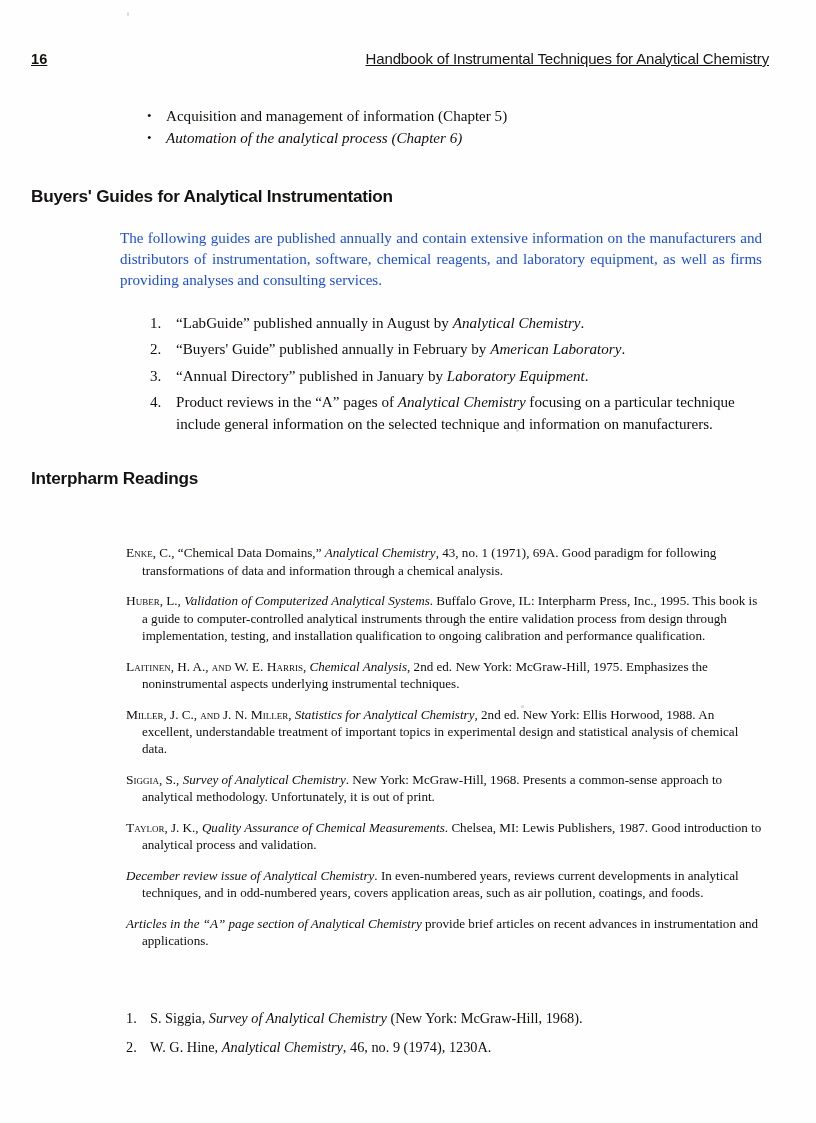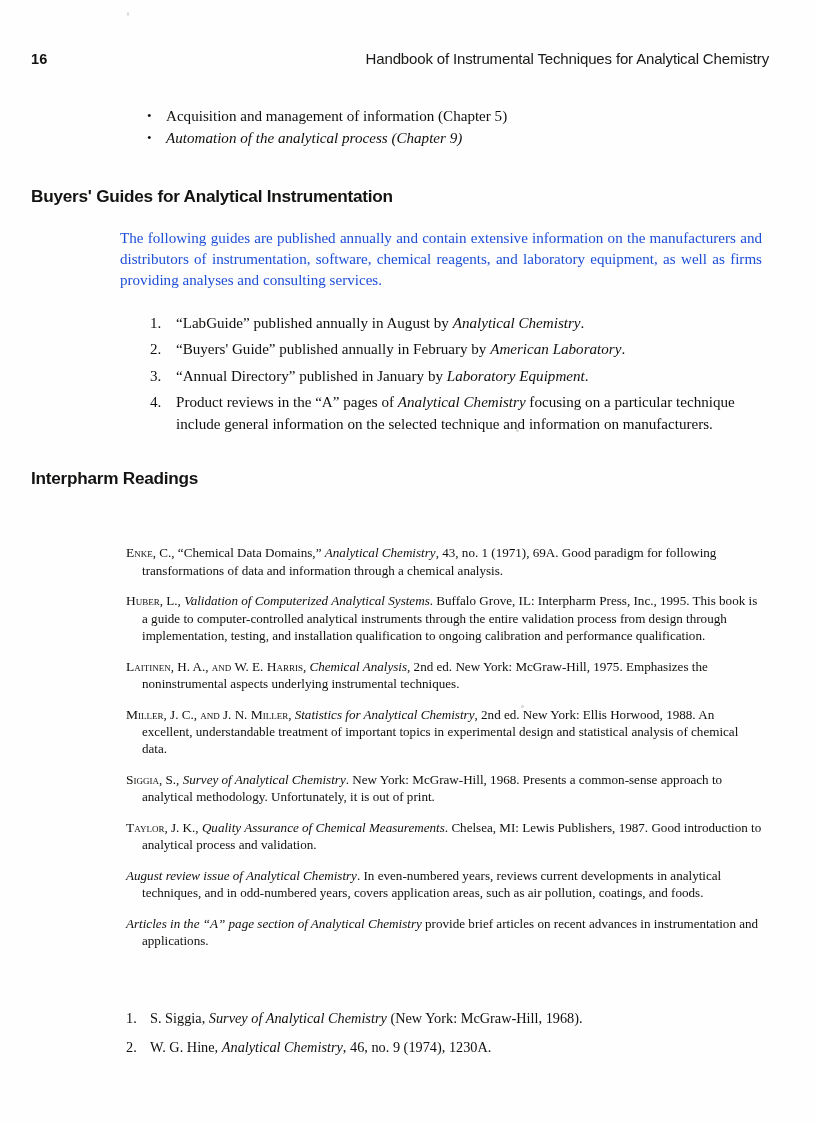--- a/index.html
+++ b/index.html
@@ -26,20 +26,21 @@
   
   .running-head {
     position: absolute;
     top: 50px;
     left: 31px;
     right: 47px;
     height: 22px;
     display: flex;
     align-items: baseline;
     justify-content: space-between;
+    text-decoration: underline;
   }
   .folio {
     font-family: "Liberation Sans", "DejaVu Sans", sans-serif;
     font-weight: bold;
     font-size: 14.5px;
     letter-spacing: 0.1px;
     color: #121110;
   }
   .head-title {
     font-family: "Liberation Sans", "DejaVu Sans", sans-serif;
@@ -177,21 +178,21 @@
 
   <div class="running-head">
     <span class="folio">16</span>
     <span class="head-title">Handbook of Instrumental Techniques for Analytical Chemistry</span>
   </div>
 
   <div class="content">
 
     <ul class="bullets" id="bullet-list">
         <li><span class="dot">•</span><span>Acquisition and management of information (Chapter 5)</span></li>
-        <li><span class="dot">•</span><span class="it">Automation of the analytical process (Chapter 9)</span></li>
+        <li><span class="dot">•</span><span class="it">Automation of the analytical process (Chapter 6)</span></li>
       </ul>
 
     <div class="gap-a"></div>
 
     <h2 class="h1">Buyers' Guides for Analytical Instrumentation</h2>
     <div class="gap-c"></div>
     <p class="body-para">The following guides are published annually and contain extensive information on the manufacturers and distributors of instrumentation, software, chemical reagents, and laboratory equipment, as well as firms providing analyses and consulting services.</p>
     <div class="gap-b"></div>
     <ol class="numlist" id="buyers-list">
         <li><span class="num">1.</span>“LabGuide” published annually in August by <span class="it">Analytical Chemistry</span>.</li>
@@ -205,21 +206,21 @@
     <h2 class="h1">Interpharm Readings</h2>
     <div class="gap-c"></div>
     <div class="gap-f"></div>
     <div class="biblio" id="biblio-list">
         <p class="entry"><span class="sc">Enke</span>, C., “Chemical Data Domains,” <span class="it">Analytical Chemistry</span>, 43, no. 1 (1971), 69A. Good paradigm for following transformations of data and information through a chemical analysis.</p>
         <p class="entry"><span class="sc">Huber</span>, L., <span class="it">Validation of Computerized Analytical Systems</span>. Buffalo Grove, IL: Interpharm Press, Inc., 1995. This book is a guide to computer-controlled analytical instruments through the entire validation process from design through implementation, testing, and installation qualification to ongoing calibration and performance qualification.</p>
         <p class="entry"><span class="sc">Laitinen</span>, H. A., <span class="sc">and</span> W. E. <span class="sc">Harris</span>, <span class="it">Chemical Analysis</span>, 2nd ed. New York: McGraw-Hill, 1975. Emphasizes the noninstrumental aspects underlying instrumental techniques.</p>
         <p class="entry"><span class="sc">Miller</span>, J. C., <span class="sc">and</span> J. N. <span class="sc">Miller</span>, <span class="it">Statistics for Analytical Chemistry</span>, 2nd ed. New York: Ellis Horwood, 1988. An excellent, understandable treatment of important topics in experimental design and statistical analysis of chemical data.</p>
         <p class="entry"><span class="sc">Siggia</span>, S., <span class="it">Survey of Analytical Chemistry</span>. New York: McGraw-Hill, 1968. Presents a common-sense approach to analytical methodology. Unfortunately, it is out of print.</p>
         <p class="entry"><span class="sc">Taylor</span>, J. K., <span class="it">Quality Assurance of Chemical Measurements</span>. Chelsea, MI: Lewis Publishers, 1987. Good introduction to analytical process and validation.</p>
-        <p class="entry"><span class="it">August review issue of Analytical Chemistry</span>. In even-numbered years, reviews current developments in analytical techniques, and in odd-numbered years, covers application areas, such as air pollution, coatings, and foods.</p>
+        <p class="entry"><span class="it">December review issue of Analytical Chemistry</span>. In even-numbered years, reviews current developments in analytical techniques, and in odd-numbered years, covers application areas, such as air pollution, coatings, and foods.</p>
         <p class="entry"><span class="it">Articles in the “A” page section of Analytical Chemistry</span> provide brief articles on recent advances in instrumentation and applications.</p>
       </div>
 
     <div class="gap-h"></div>
 
     <div class="gap-c"></div>
     <ol class="reflist" id="ref-list">
         <li><span class="num">1.</span>S. Siggia, <span class="it">Survey of Analytical Chemistry</span> (New York: McGraw-Hill, 1968).</li>
         <li><span class="num">2.</span>W. G. Hine, <span class="it">Analytical Chemistry</span>, 46, no. 9 (1974), 1230A.</li>
       </ol>

